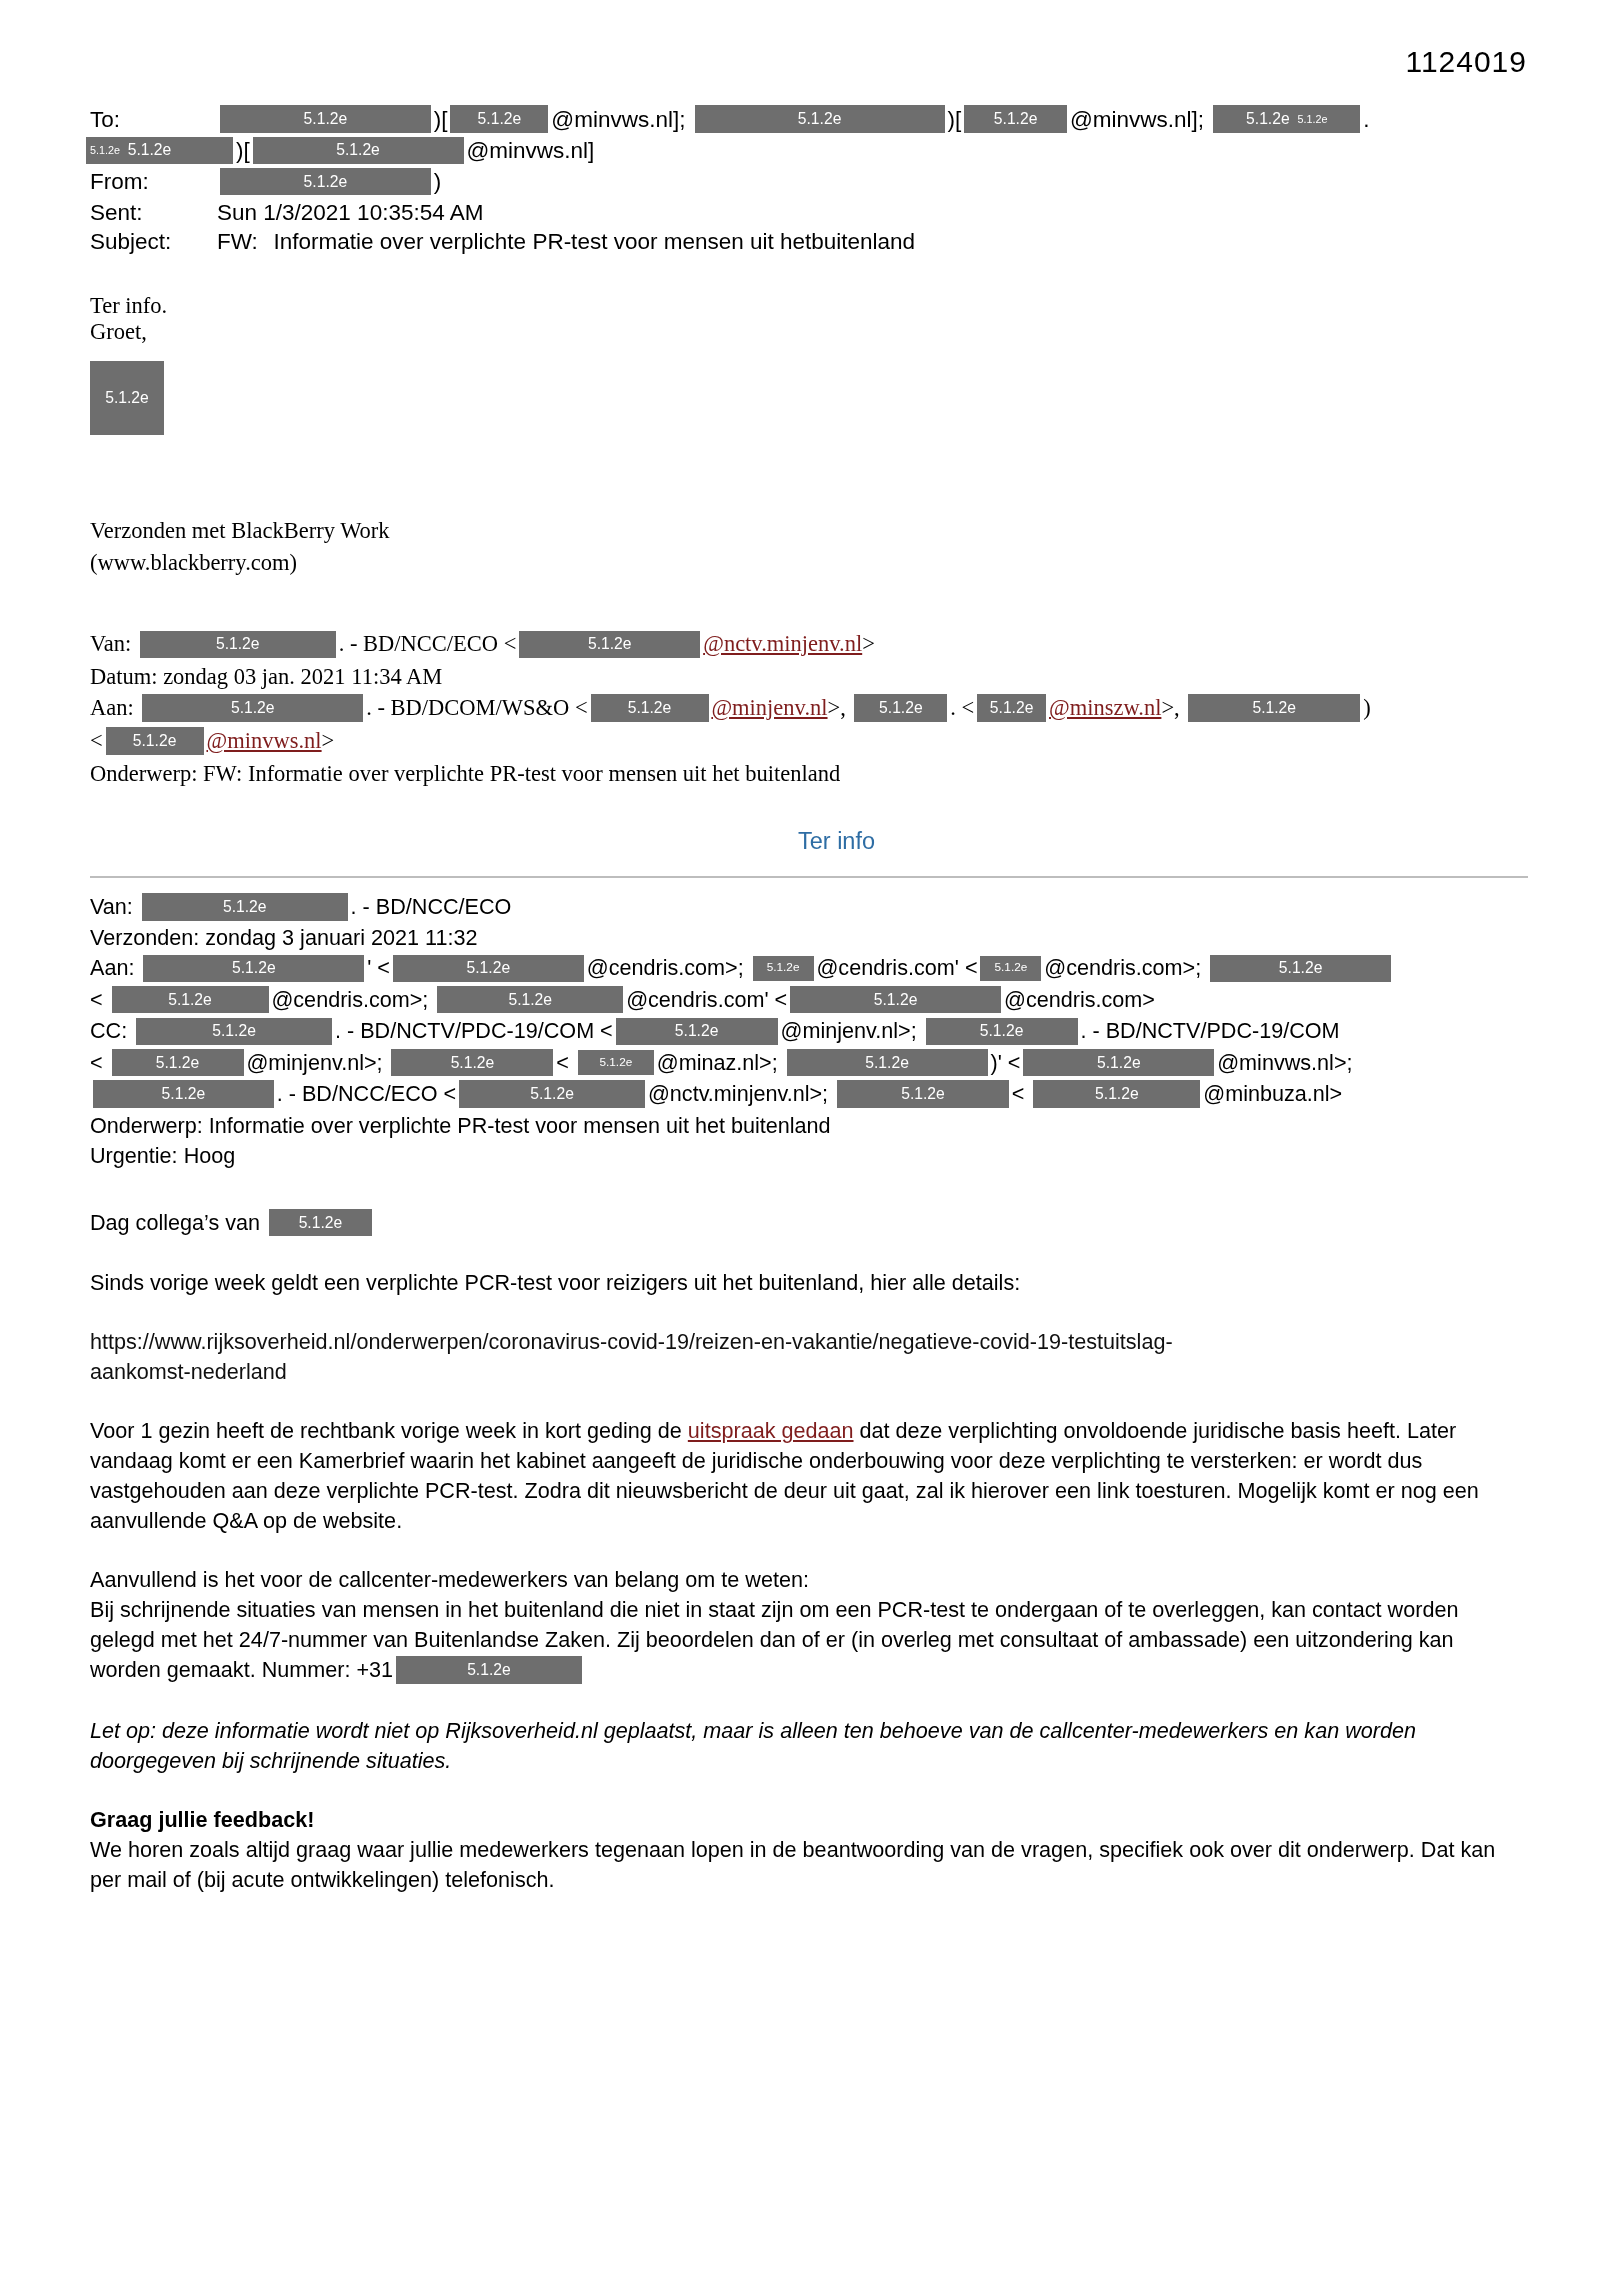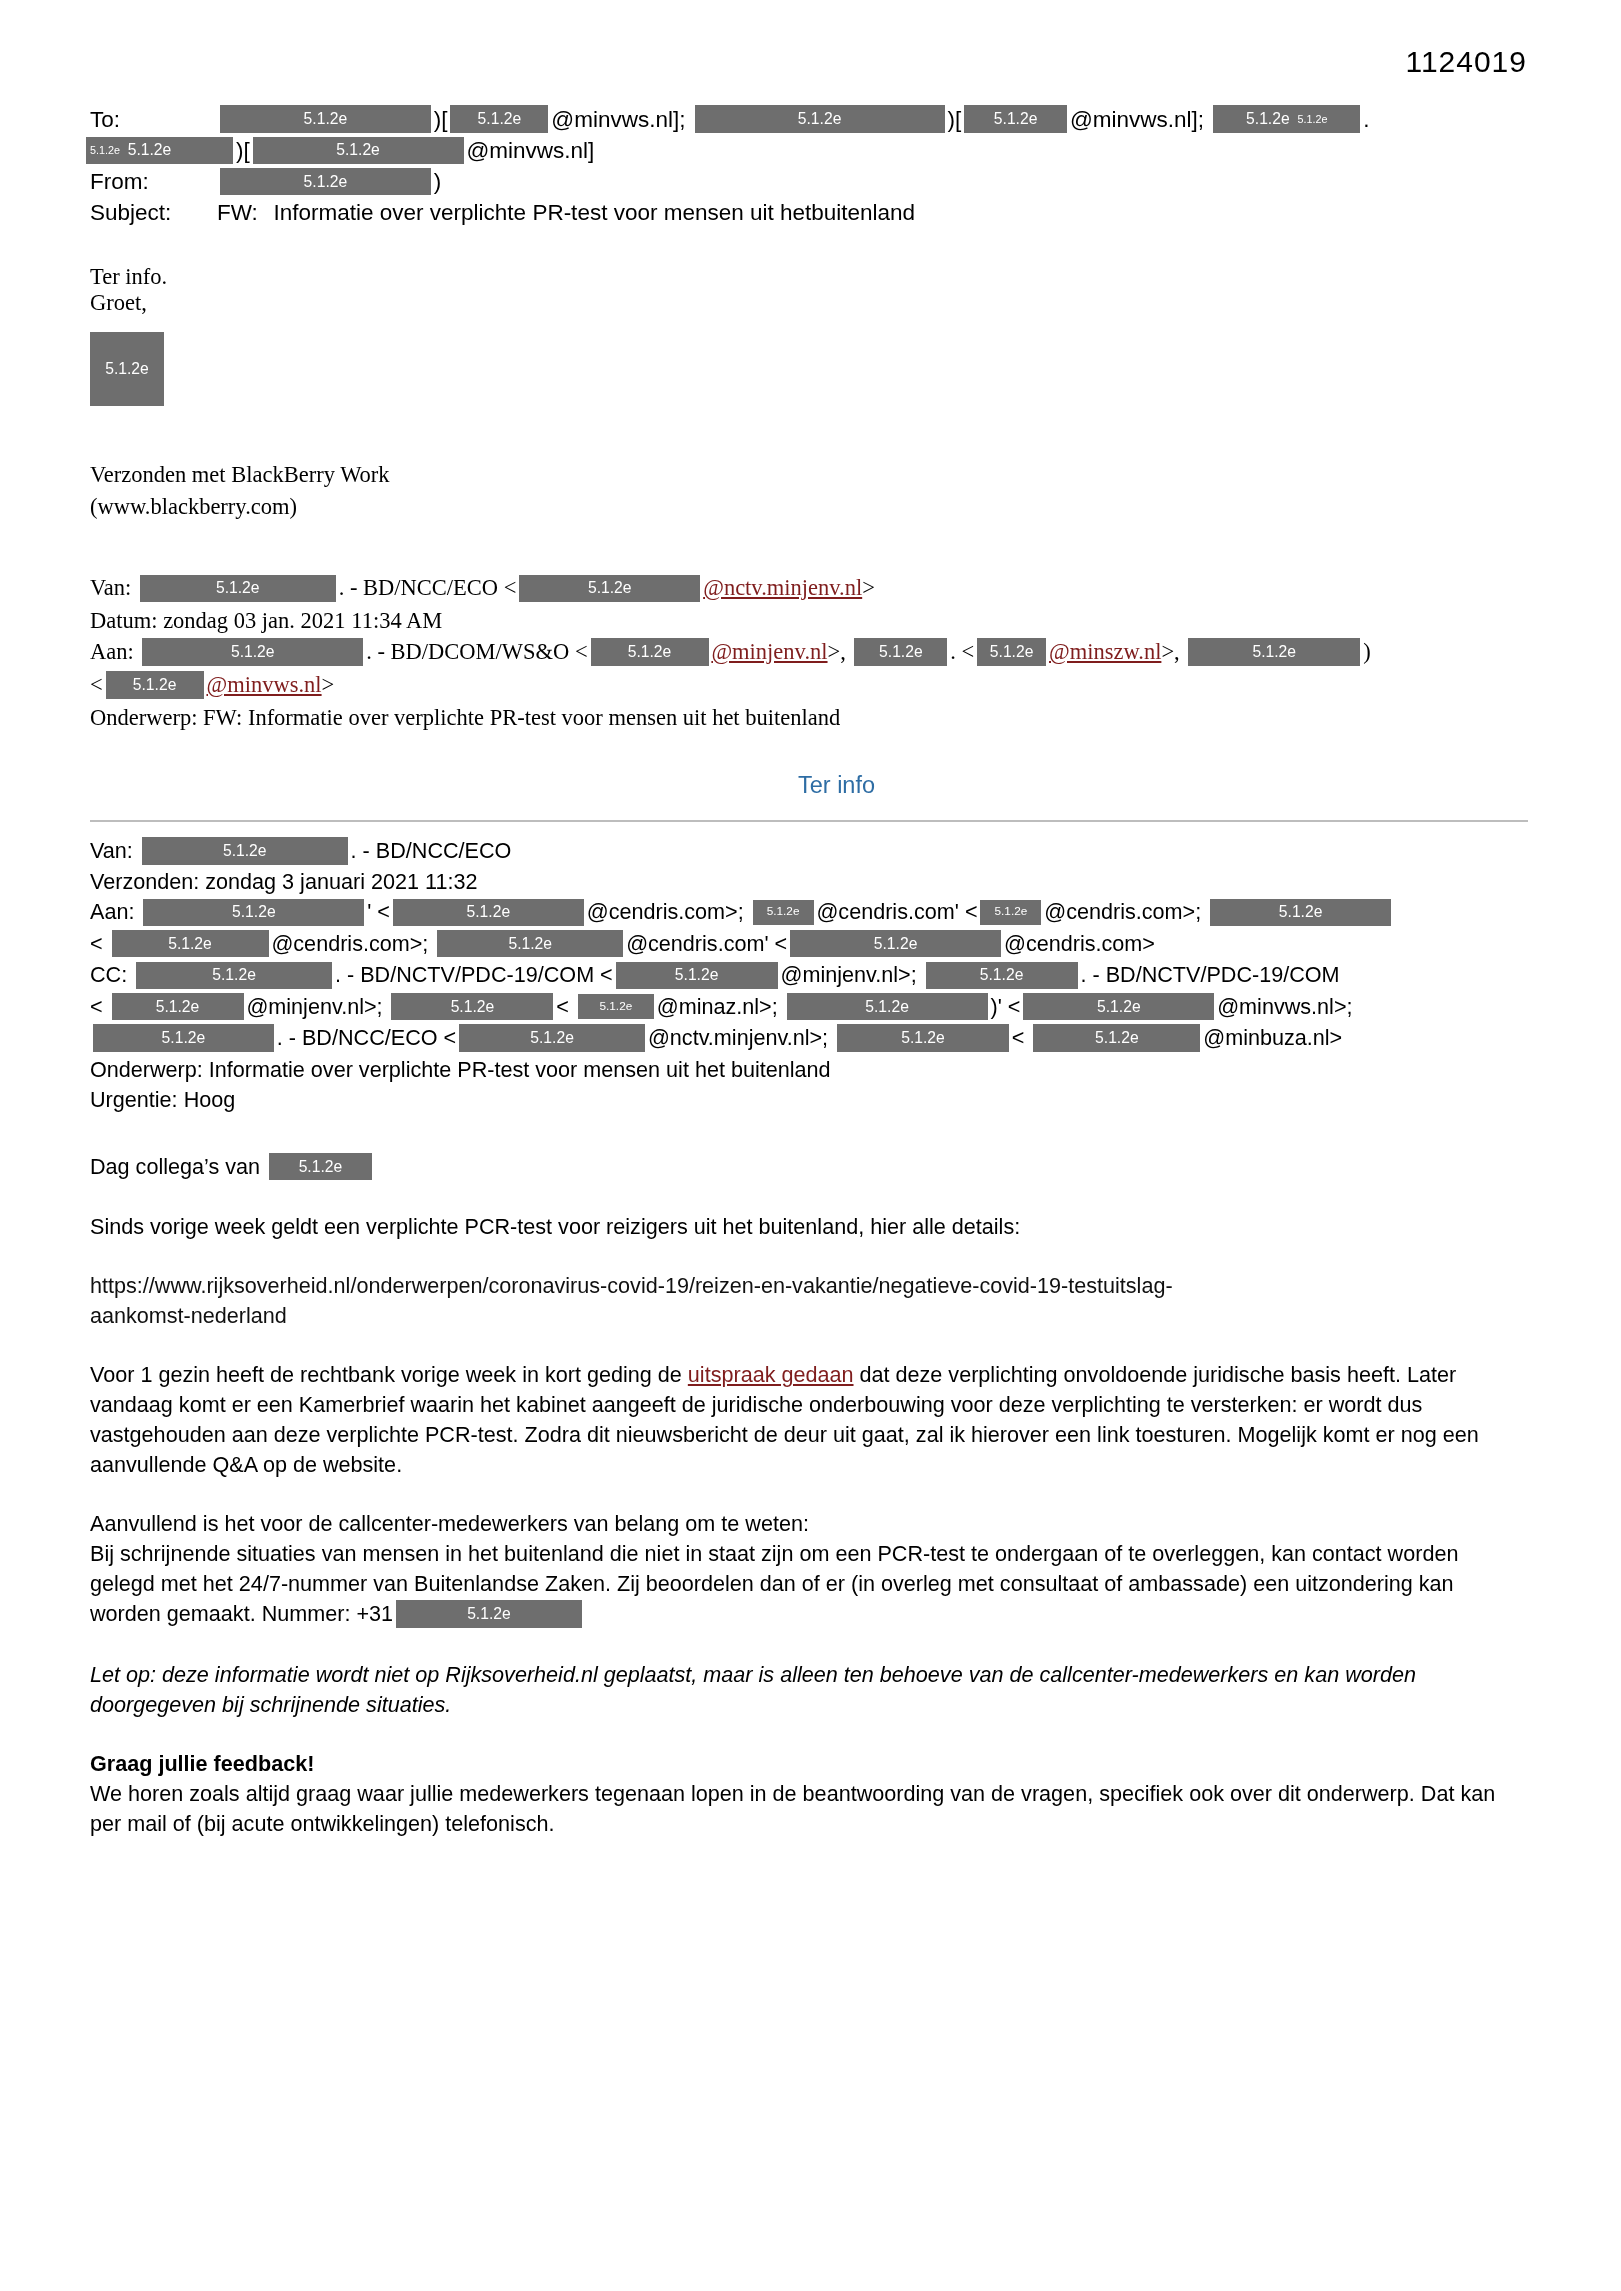--- a/index.html
+++ b/index.html
@@ -21,21 +21,21 @@
   .lnk-blue{color:#7f1d1d;text-decoration:underline;cursor:pointer;}
   .lnk-dark{color:#101010;cursor:pointer;}
   .outlook{margin-top:25.5px;font-size:22.5px;line-height:29px;}
   .outdent{margin-left:-6.9px;}
   .serif-txt{font-family:"Liberation Serif",serif;font-size:22.5px;}
   .ter-info-serif{margin-top:37px;}
   .greeting{}
   .sig-rx{margin-top:15.7px;width:74px;height:74px;background:#6e6e6e;color:#fff;
           display:flex;align-items:center;justify-content:center;font-size:15.7px;
           font-family:"Liberation Sans",sans-serif;}
-  .bb{margin-top:53px;line-height:32px;}
+  .bb{margin-top:80px;line-height:32px;}
   .serif-sec{margin-top:49px;font-family:"Liberation Serif",serif;font-size:22.5px;line-height:31px;}
   .ter-info-blue{margin-top:39px;margin-left:55px;font-size:23.5px;color:#2e6da4;text-align:center;}
   .divider{margin-top:21.6px;border:none;border-top:2px solid #bdbdbd;width:100%;}
   .sans2{margin-top:13.7px;font-size:21.6px;line-height:30px;}
   .body-sec{margin-top:37px;font-size:21.6px;line-height:30px;}
   .mt{margin-top:29px;}
   .italic{font-style:italic;}
   .bold{font-weight:bold;}
 </style>
 </head>
@@ -43,20 +43,21 @@
 
 <div class="page">
   <div class="pageno">1124019</div>
 
   <div class="content">
 
     <div class="outlook">
         <div class="rich"><span class="lbl" style="width: 127px;">To:</span><span class="rx" style="width: 211px;"><span class="nm">5.1.2e</span></span><span>)[</span><span class="rx" style="width: 98px;"><span class="nm">5.1.2e</span></span><span>@minvws.nl]; </span><span class="rx" style="width: 250px;"><span class="nm">5.1.2e</span></span><span>)[</span><span class="rx" style="width: 103px;"><span class="nm">5.1.2e</span></span><span>@minvws.nl]; </span><span class="rx" style="width: 147px;"><span class="nm">5.1.2e</span><span class="sm">5.1.2e</span></span><span>.</span></div>
         <div class="rich outdent"><span class="rx rx-left" style="width: 147px;"><span class="sm">5.1.2e</span><span class="nm">5.1.2e</span></span><span>)[</span><span class="rx" style="width: 211px;"><span class="nm">5.1.2e</span></span><span>@minvws.nl]</span></div>
         <div class="rich"><span class="lbl" style="width: 127px;">From:</span><span class="rx" style="width: 211px;"><span class="nm">5.1.2e</span></span><span>)</span></div>
+        <div class="rich"><span class="lbl" style="width: 127px;">Sent:</span><span>Sun 1/3/2021 10:35:54 AM</span></div>
         <div class="rich"><span class="lbl" style="width: 127px;">Subject:</span><span>FW:</span><span class="gap" style="width: 15.7px;"></span><span>Informatie over verplichte PR-test voor mensen uit hetbuitenland</span></div>
       </div>
 
     <div class="serif-txt ter-info-serif">Ter info.</div>
 
     <div class="serif-txt greeting">Groet,</div>
 
     <div class="sig-rx">
       <span>5.1.2e</span>
     </div>

